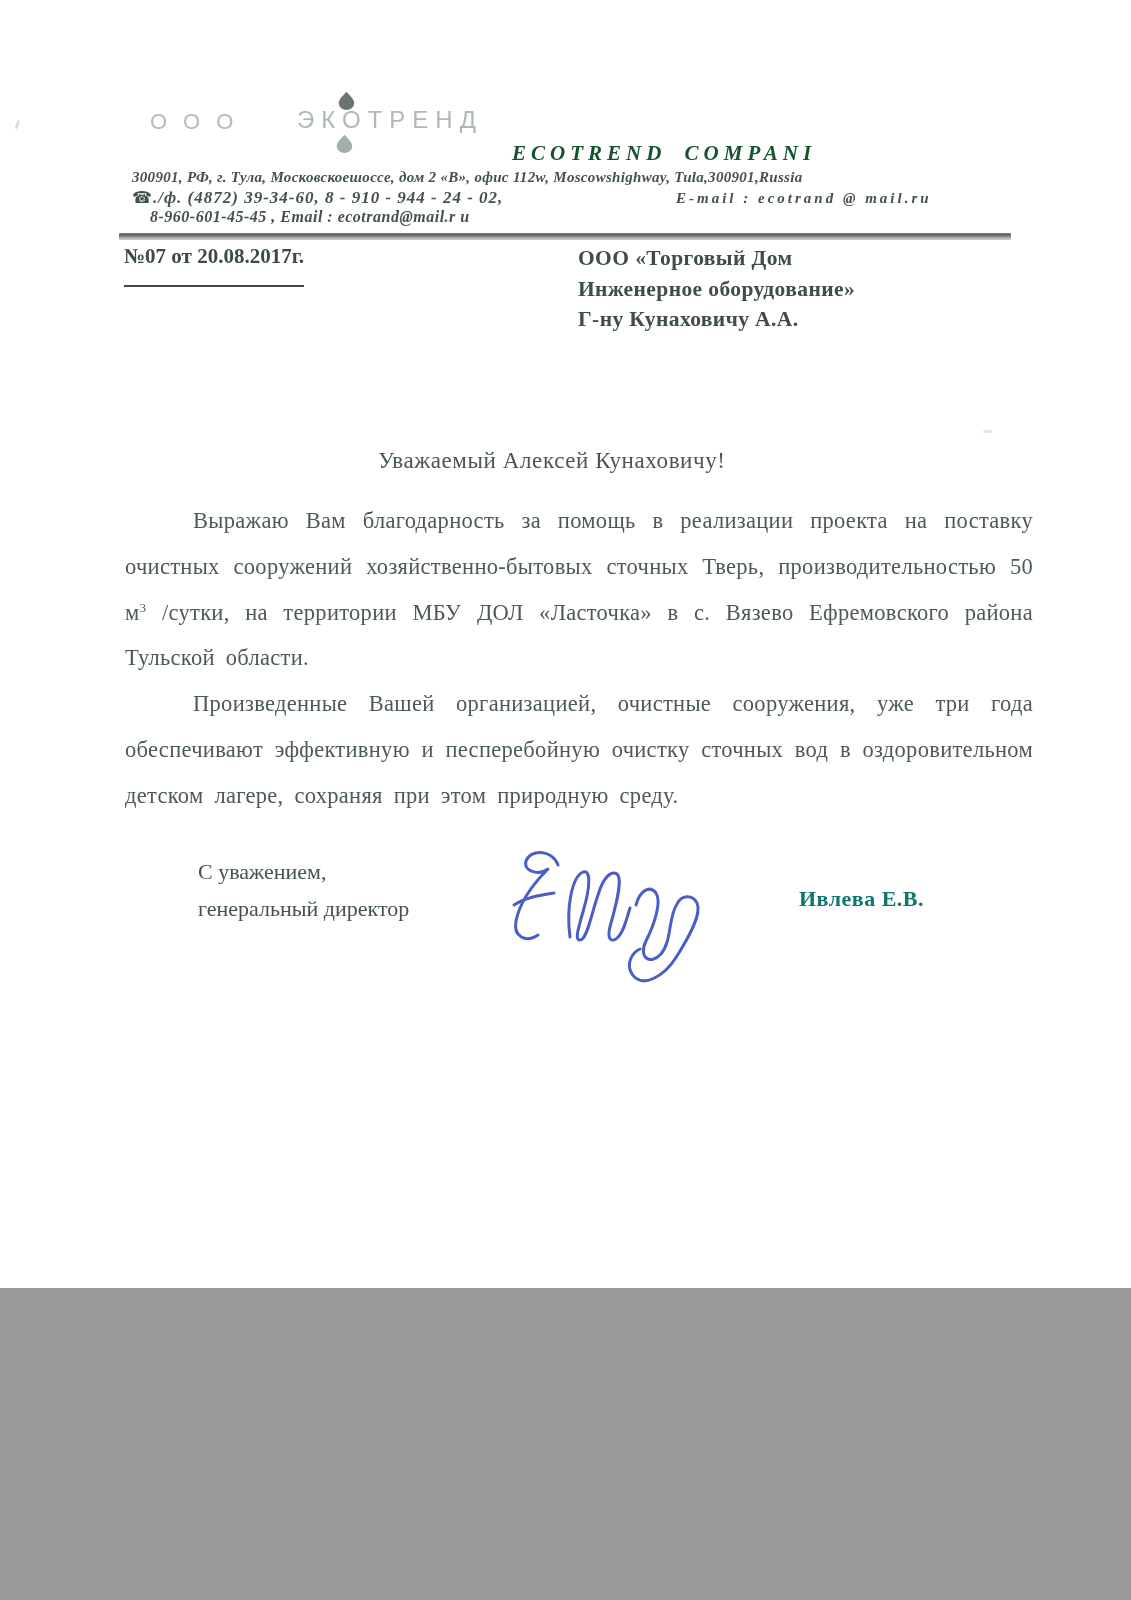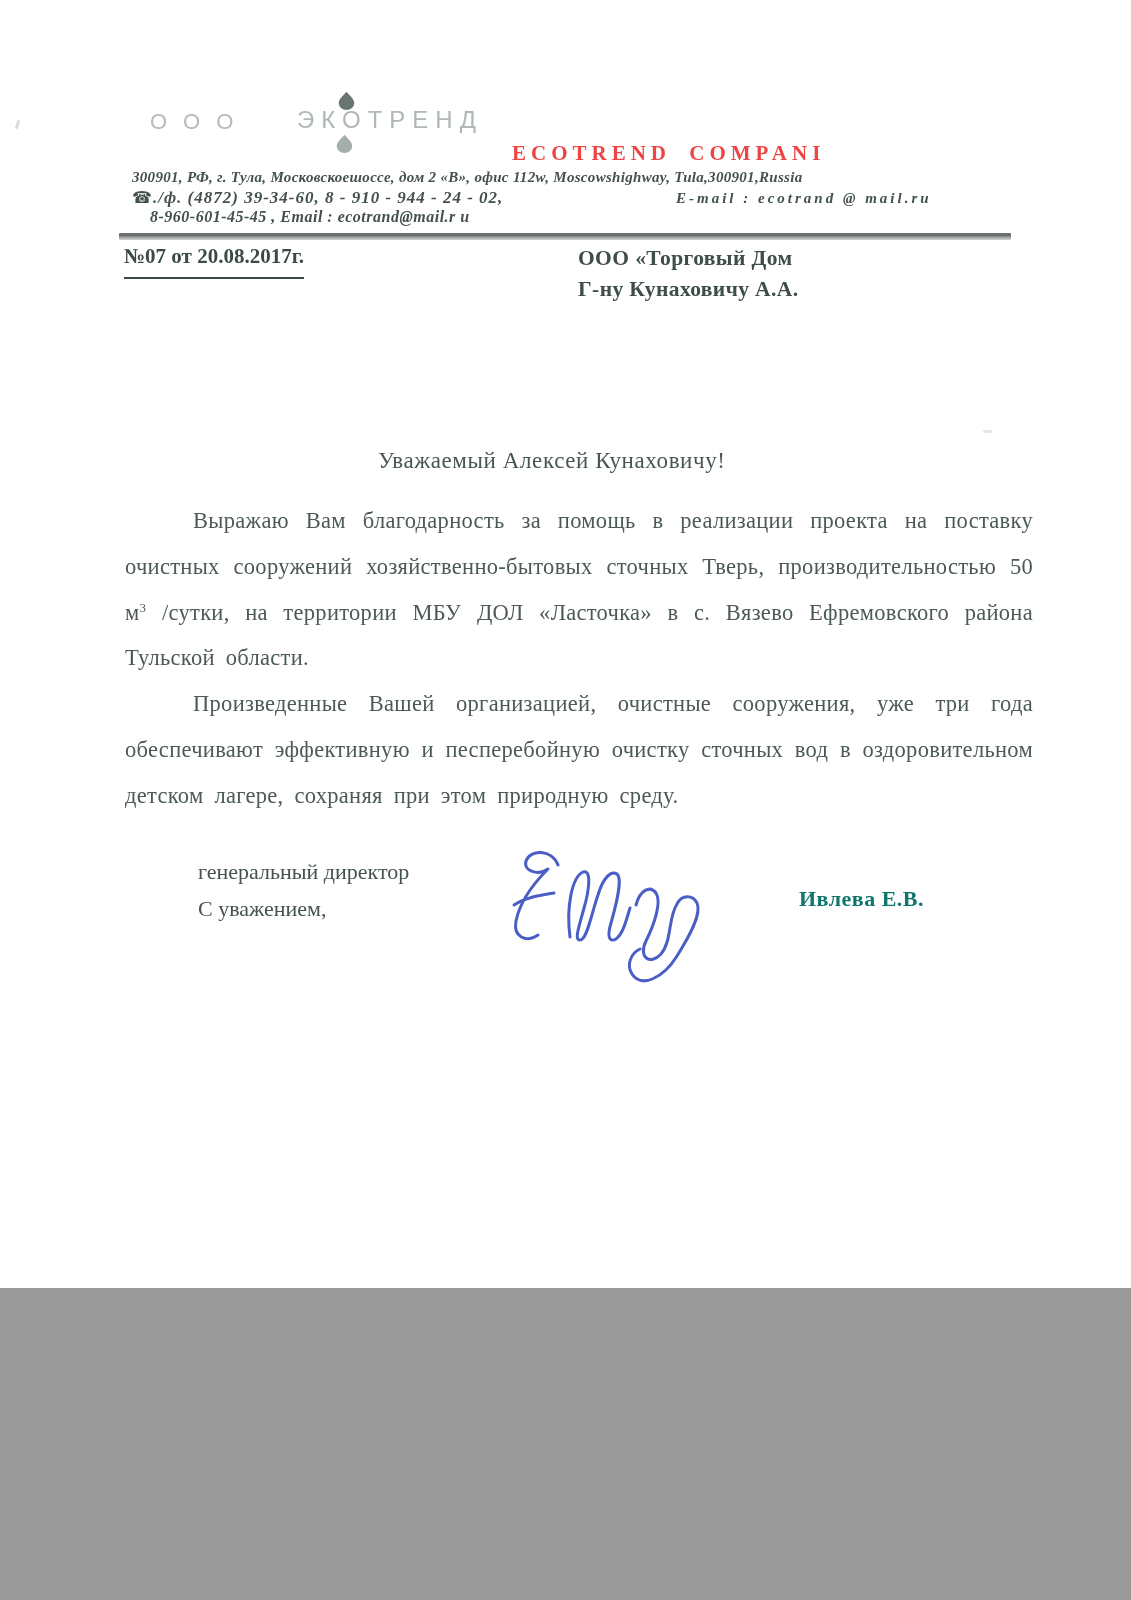--- a/index.html
+++ b/index.html
@@ -20,22 +20,22 @@
   .logo-brand{
     position:absolute;left:297px;top:106px;
     font-family:"Liberation Sans","DejaVu Sans",sans-serif;
     font-size:24px;letter-spacing:7px;color:#aeb8b4;
   }
   .acorn{position:absolute;width:21px;height:19px;}
   .acorn-top{left:336px;top:91px;}
   .acorn-bottom{left:334px;top:134px;}
   .company-en{
     position:absolute;left:512px;top:141px;
-    font-size:21px;font-weight:bold;
-    letter-spacing:5px;word-spacing:8px;color:#ef4444;
+    font-size:21px;font-weight:bold;font-style:italic;
+    letter-spacing:5px;word-spacing:8px;color:#14532d;
   }
   .addr-line{
     position:absolute;left:132px;top:169px;
     font-size:15px;font-weight:bold;font-style:italic;
     color:#43514e;letter-spacing:0.3px;
   }
   .phone-line1{
     position:absolute;left:132px;top:188px;
     font-size:17px;font-weight:bold;font-style:italic;
     color:#43514e;letter-spacing:1px;
@@ -53,21 +53,21 @@
   }
   .divider{
     position:absolute;left:119px;top:233px;width:892px;height:7px;
     background:linear-gradient(to bottom,#767b79 0%,#5f6563 30%,#a3a7a5 65%,#d2d4d3 100%);
     border-radius:1px;
   }
   
   .ref-number{
     position:absolute;left:124px;top:244px;
     font-size:21px;font-weight:bold;color:#3c4a48;
-    border-bottom:2px solid #3c4a48;padding-bottom:8px;
+    border-bottom:2px solid #3c4a48;padding-bottom:16px;
   }
   .recipient{
     position:absolute;left:578px;top:243px;width:460px;
     font-size:21.5px;font-weight:bold;color:#3e4d4a;
     line-height:30.5px;letter-spacing:0.4px;
   }
   
   .salutation{
     position:absolute;left:378px;top:448px;
     font-size:23px;color:#485754;letter-spacing:0.6px;
@@ -124,33 +124,34 @@
 
   <div class="email-right">E-mail : ecotrand @ mail.ru</div>
   <div class="phone-line2">8-960-601-45-45 , Email  :  ecotrand@mail.r u</div>
 
   <div class="divider"></div>
 
   <div class="ref-number">№07 от 20.08.2017г.</div>
 
   <div class="recipient">
     <div>ООО «Торговый Дом</div>
+    <div>Инженерное оборудование»</div>
     <div>Г-ну Кунаховичу А.А.</div>
   </div>
 
   <div class="salutation">Уважаемый Алексей Кунаховичу!</div>
 
   <div class="body-text">
     <p><span>Выражаю Вам благодарность за помощь в реализации проекта на поставку очистных сооружений хозяйственно-бытовых сточных Тверь, производительностью 50 м</span><sup>3</sup><span> /сутки, на территории МБУ ДОЛ «Ласточка» в с. Вязево Ефремовского района Тульской области.</span></p>
     <p>Произведенные Вашей организацией, очистные сооружения, уже три года обеспечивают эффективную и песперебойную очистку сточных вод в оздоровительном детском лагере, сохраняя при этом природную среду.</p>
   </div>
 
   <div class="closing">
+    <div>С уважением,</div>
     <div>генеральный директор</div>
-    <div>С уважением,</div>
   </div>
 
   <svg class="signature-svg" width="272" height="152" viewBox="0 0 272 152">
     <g fill="none" stroke-width="3" stroke-linecap="round" stroke-linejoin="round">
       <path d="M90 22 C84 6 62 6 58 18 C55 28 70 33 80 26 C68 38 52 58 48 78 C45 94 58 100 70 92 M46 62 C58 54 74 52 86 50" stroke="#4a5ec6"></path>
       <path d="M102 94 C98 64 104 34 115 29 C124 26 121 48 116 65 C111 84 106 97 112 97 C119 97 123 72 130 52 C135 35 143 27 149 31 C155 36 148 62 143 80 C139 93 141 100 148 96 C155 91 158 78 162 65" stroke="#4a5ec6"></path>
       <path d="M168 62 C172 47 182 42 188 50 C194 59 186 82 178 98 C170 114 182 123 193 111 C204 98 200 75 209 61 C214 51 225 52 229 60 C234 71 221 94 209 113 C196 134 174 146 164 131 C158 122 163 110 172 106" stroke="#4a5ec6"></path>
     </g>
   </svg>
 

